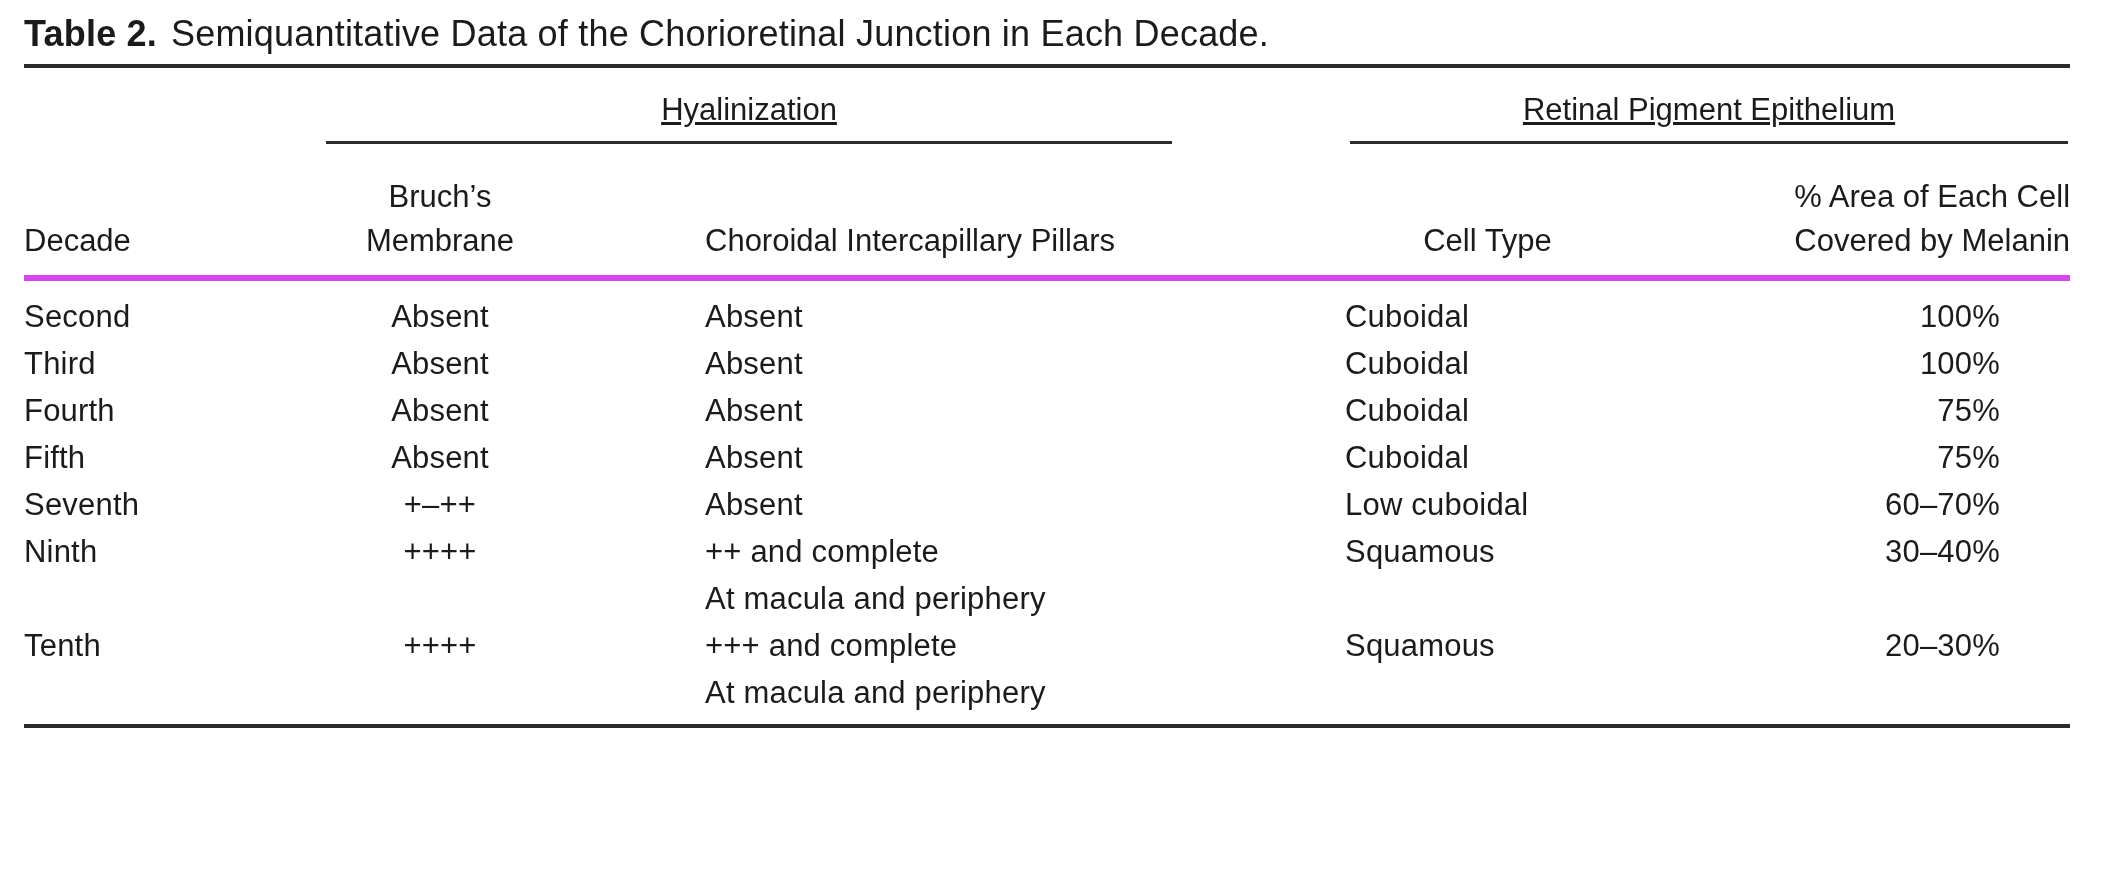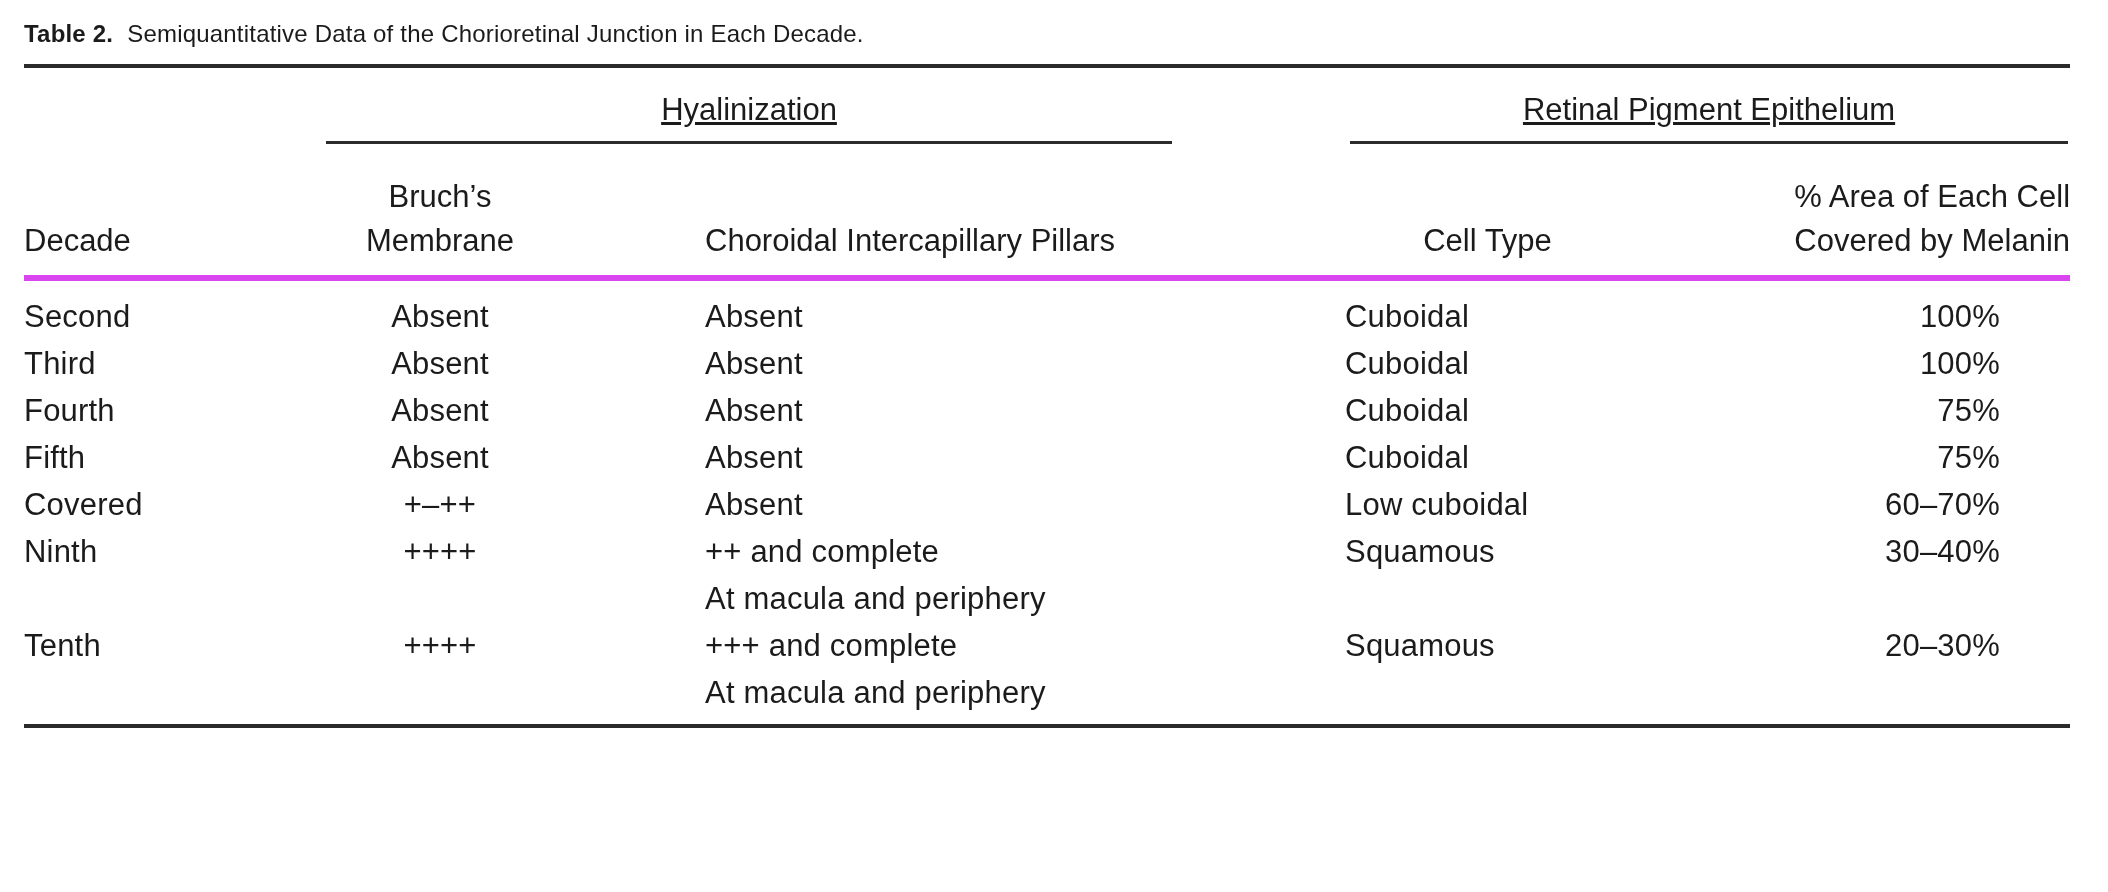--- a/index.html
+++ b/index.html
@@ -14,21 +14,21 @@
   .page {
     position: relative;
     width: 2108px;
     height: 892px;
     padding: 10px 0 0 24px;
   }
   .content { width: 2046px; }
 
   
   .title {
-    font-size: 24px;
+    font-size: 36px;
     line-height: 40px;
     margin-top: 4px;
     margin-bottom: 10px;
     letter-spacing: 0.2px;
     white-space: nowrap;
   }
   .title .title-label { font-weight: bold; margin-right: 14px; }
 
   
   .rule-heavy {
@@ -177,21 +177,21 @@
           <td class="cell-melanin">75%</td>
         </tr>
         <tr>
           <td class="cell-decade">Fifth</td>
           <td class="cell-bruchs">Absent</td>
           <td class="cell-pillars">Absent</td>
           <td class="cell-celltype">Cuboidal</td>
           <td class="cell-melanin">75%</td>
         </tr>
         <tr>
-          <td class="cell-decade">Covered</td>
+          <td class="cell-decade">Seventh</td>
           <td class="cell-bruchs">+–++</td>
           <td class="cell-pillars">Absent</td>
           <td class="cell-celltype">Low cuboidal</td>
           <td class="cell-melanin">60–70%</td>
         </tr>
         <tr>
           <td class="cell-decade">Ninth</td>
           <td class="cell-bruchs">++++</td>
           <td class="cell-pillars">
             <span class="pillar-note">++ and complete</span>

